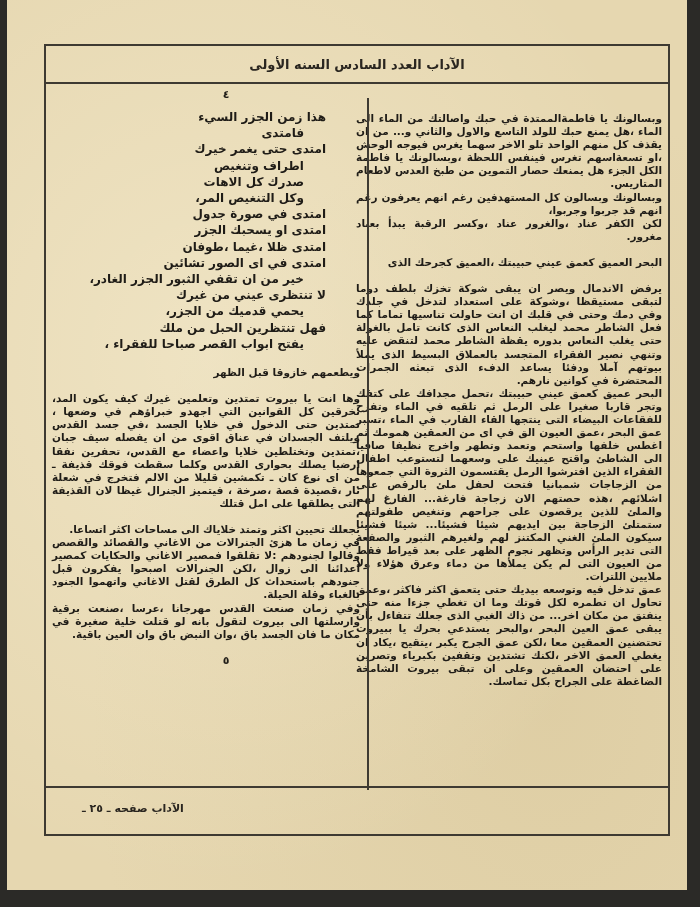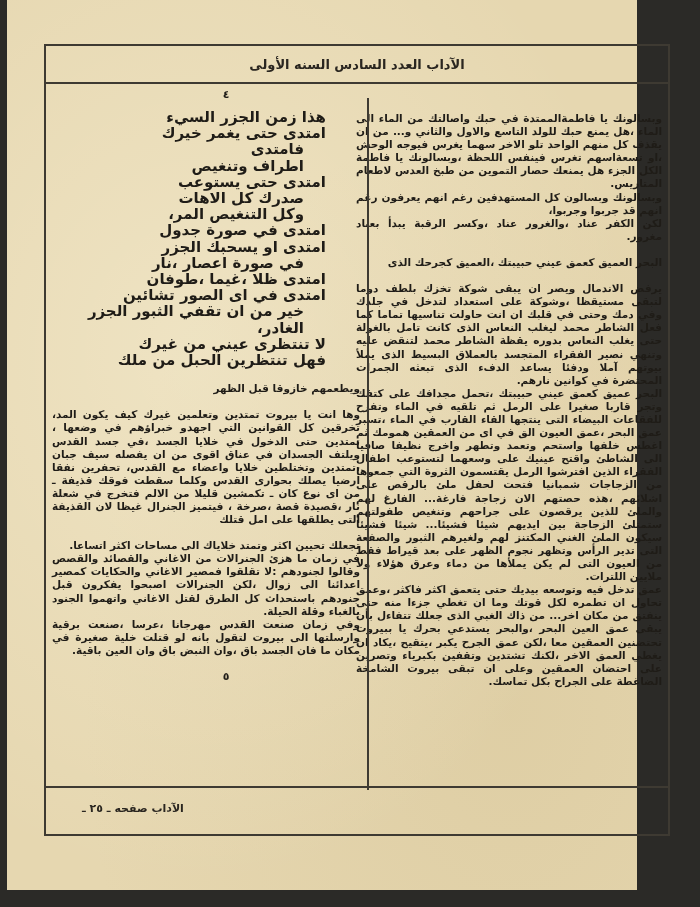--- a/index.html
+++ b/index.html
@@ -2,21 +2,21 @@
 <html><head>
 <meta charset="utf-8">
 <style>
   html, body { margin: 0; padding: 0; }
   body {
     width: 700px; height: 907px; overflow: hidden;
     background: #2b2a27;
     font-family: "DejaVu Sans", sans-serif;
   }
   .paper {
-    position: absolute; left: 7px; top: 0; width: 630px; height: 890px;
+    position: absolute; left: 7px; top: 0; width: 680px; height: 890px;
     background: #e6d7b0;
     background-image: radial-gradient(ellipse at 30% 40%, rgba(255,250,230,0.35), rgba(0,0,0,0) 70%),
                       radial-gradient(ellipse at 80% 80%, rgba(200,180,130,0.25), rgba(0,0,0,0) 60%);
   }
   .frame {
     position: absolute; left: 37px; top: 44px; width: 626px; height: 792px;
     border: 2px solid #3e3a32;
     box-sizing: border-box;
   }
   .header {
@@ -40,21 +40,21 @@
     position: absolute; left: 321px; top: 14px; bottom: 0; width: 2px; background: #3e3a32;
   }
   .para {
     margin: 0 0 0 0; font-size: 10.5px; line-height: 13.1px; text-align: justify;
     text-align-last: right;
   }
   .para + .para { margin-top: 0; }
   .gap { height: 13px; }
   .section-num { text-align: center; font-size: 11px; margin: 0 0 8px 0; padding-left: 40px;}
   .poem {
-    font-size: 15px; line-height: 16.2px; padding-right: 34px; margin-bottom: 14px;
+    font-size: 12px; line-height: 16.2px; padding-right: 34px; margin-bottom: 14px;
   }
   .poem .line { display: block; }
   .poem .indent { padding-right: 22px; }
   .footer {
     position: absolute; left: 0; right: 0; bottom: 0; height: 46px;
     border-top: 2px solid #3e3a32;
     direction: rtl;
   }
   .footer-label {
     position: absolute; left: 36px; top: 14px; font-size: 11px; font-weight: bold; color: #2a2620;
@@ -83,34 +83,34 @@
         <p class="para">البحر عميق كعمق عيني حبيبتك ،تحمل مجدافك على كتفك وتجر قاربا صغيرا على الرمل ثم تلقيه في الماء وتفرح للفقاعات البيضاء التى ينتجها القاء القارب في الماء ،تسبر عمق البحر ،عمق العيون الق في اى من العمقين همومك ثم اغطس خلفها واستحم وتعمد وتطهر واخرج نظيفا صافيا الى الشاطئ واقتح عينيك على وسعهما لتستوعب اطفال الفقراء الذين افترشوا الرمل يقتسمون الثروة التي جمعوها من الزجاجات شمبانيا فتحت لحفل ملئ بالرقص على اشلائهم ،هذه حصتهم الان زجاجة فارغة... الفارغ لهم والملئ للذين يرقصون على جراحهم وتنغيص طفولتهم ستمتلئ الزجاجة بين ايديهم شيئا فشيئا... شيئا فشيئا سيكون الملئ الغني المكتنز لهم ولغيرهم الثبور والصفعة التى تدير الرأس وتظهر نجوم الظهر على بعد قيراط فقط من العيون التى لم يكن يملأها من دماء وعرق هؤلاء ولا ملايين اللترات.</p>
         <p class="para">عمق تدخل فيه وتوسعه بيديك حتى يتعمق اكثر فاكثر ،وعمق تحاول ان تطمره لكل قوتك وما ان تغطي جزءا منه حتى ينفتق من مكان اخر... من ذاك الغبي الذى جعلك تتفاءل بأن يبقى عمق العين البحر ،والبحر يستدعي بحرك يا ببيروت تحتضنين العمقين معا ،لكن عمق الجرح يكبر ،يتقيح ،يكاد ان يغطي العمق الاخر ،لكنك تشتدين وتقفين بكبرياء وتصرين على احتضان العمقين وعلى ان تبقى بيروت الشامخة الضاغطة على الجراح بكل تماسك.</p>
       </div>
 
       <div class="divider"></div>
 
       <div class="col col-left">
         <div class="section-num">٤</div>
         <div class="poem">
           <span class="line">هذا زمن الجزر السيء</span>
+          <span class="line indent">فامتدى</span>
           <span class="line">امتدى حتى يغمر خيرك</span>
-          <span class="line indent">فامتدى</span>
           <span class="line indent">اطراف وتنغيص</span>
-          <span class="line">امتدى حتى يستوعب</span>
           <span class="line indent">صدرك كل الاهات</span>
           <span class="line indent">وكل التنغيص المر،</span>
           <span class="line">امتدى في صورة جدول</span>
           <span class="line">امتدى او يسحبك الجزر</span>
-          <span class="line indent">في صورة اعصار ،نار</span>
           <span class="line">امتدى ظلا ،غيما ،طوفان</span>
           <span class="line">امتدى في اى الصور تشائين</span>
           <span class="line indent">خير من ان تقفي الثبور الجزر الغادر،</span>
           <span class="line">لا تنتظرى عيني من غيرك</span>
+          <span class="line indent">يحمي قدميك من الجزر،</span>
           <span class="line">فهل تنتظرين الحبل من ملك</span>
+          <span class="line indent">يفتح ابواب القصر صباحا للفقراء ،</span>
         </div>
         <p class="para">ويطعمهم خازوقا قبل الظهر</p>
         <div class="gap"></div>
         <p class="para">وها انت يا بيروت تمتدين وتعلمين غيرك كيف يكون المد، تخرقين كل القوانين التي اجهدو خبراؤهم في وضعها ، تمتدين حتى الدخول في خلايا الجسد ،في جسد القدس ويلتف الجسدان في عناق اقوى من ان يفصله سيف جبان ،تمتدين وتختلطين خلايا واعضاء مع القدس، تحفرين نفقا ارضيا يصلك بحوارى القدس وكلما سقطت فوقك قذيفة ـ من اى نوع كان ـ تكمشين قليلا من الالم فتخرج في شعلة نار ،قصيدة قصة ،صرخة ، فيتميز الجنرال غيظا لان القذيفة التى يطلقها على امل قتلك</p>
         <div class="gap"></div>
         <p class="para">تجعلك تحيين اكثر وتمتد خلاياك الى مساحات اكثر اتساعا.</p>
         <p class="para">في زمان ما هزئ الجنرالات من الاغاني والقصائد والقصص وقالوا لجنودهم :لا تقلقوا فمصير الاغاني والحكايات كمصير اعدائنا الى زوال ،لكن الجنرالات اصبحوا يفكرون قبل جنودهم باستحداث كل الطرق لقتل الاغاني واتهموا الجنود بالغباء وقلة الحيلة.</p>
         <p class="para">وفي زمان صنعت القدس مهرجانا ،عرسا ،صنعت برقية وارسلتها الى بيروت لتقول بانه لو قتلت خلية صغيرة في مكان ما فان الجسد باق ،وان النبض باق وان العين باقية.</p>
         <div class="gap"></div>
         <div class="section-num">٥</div>

